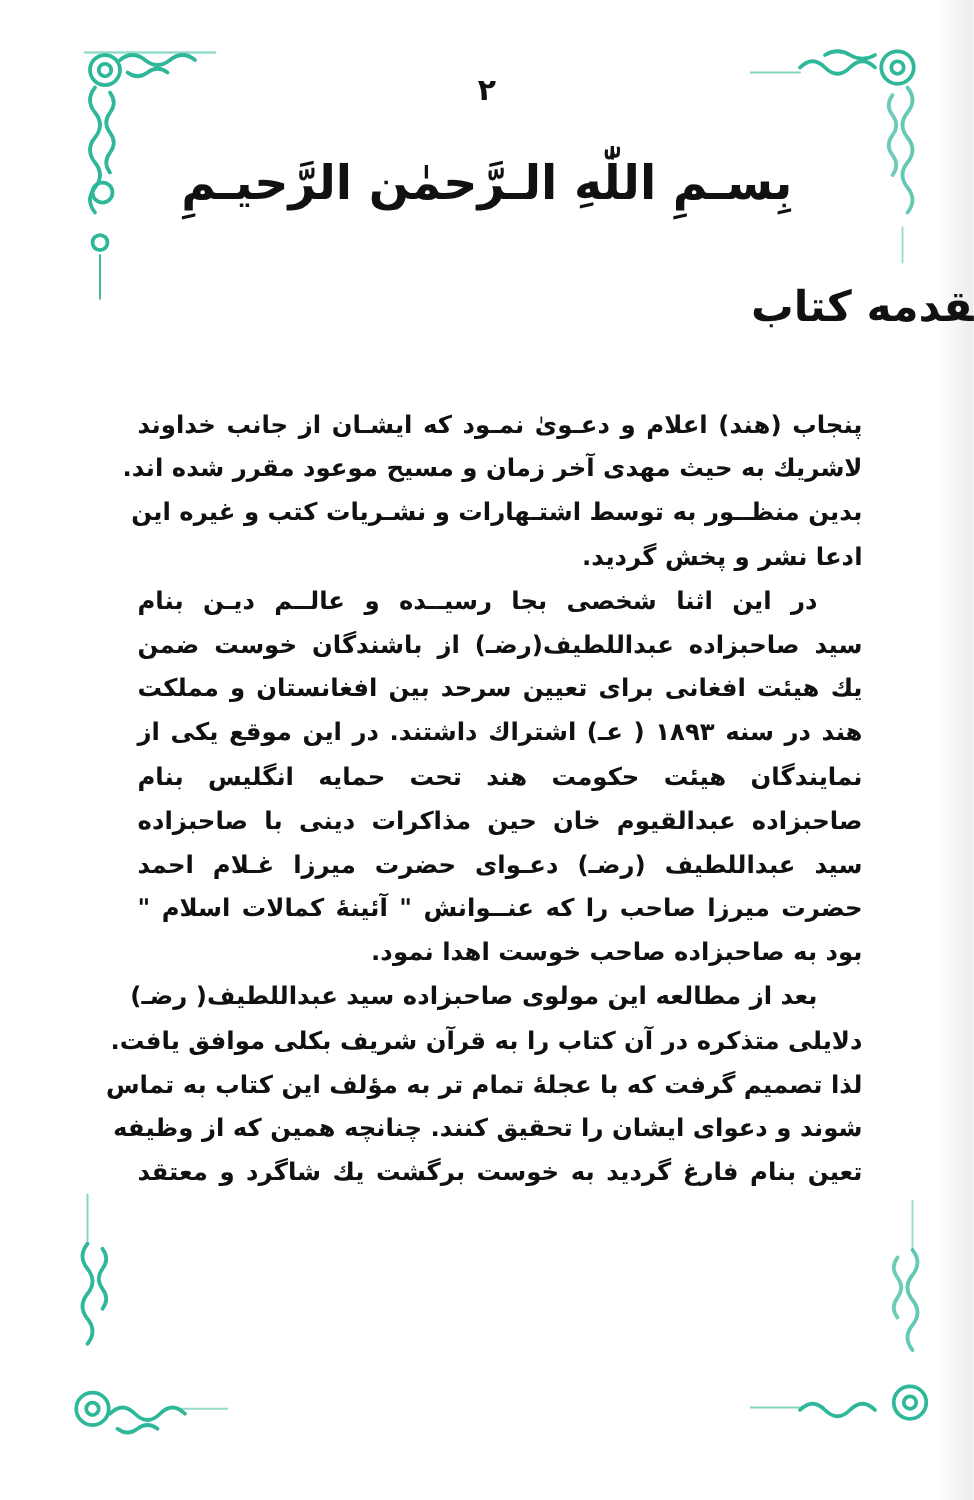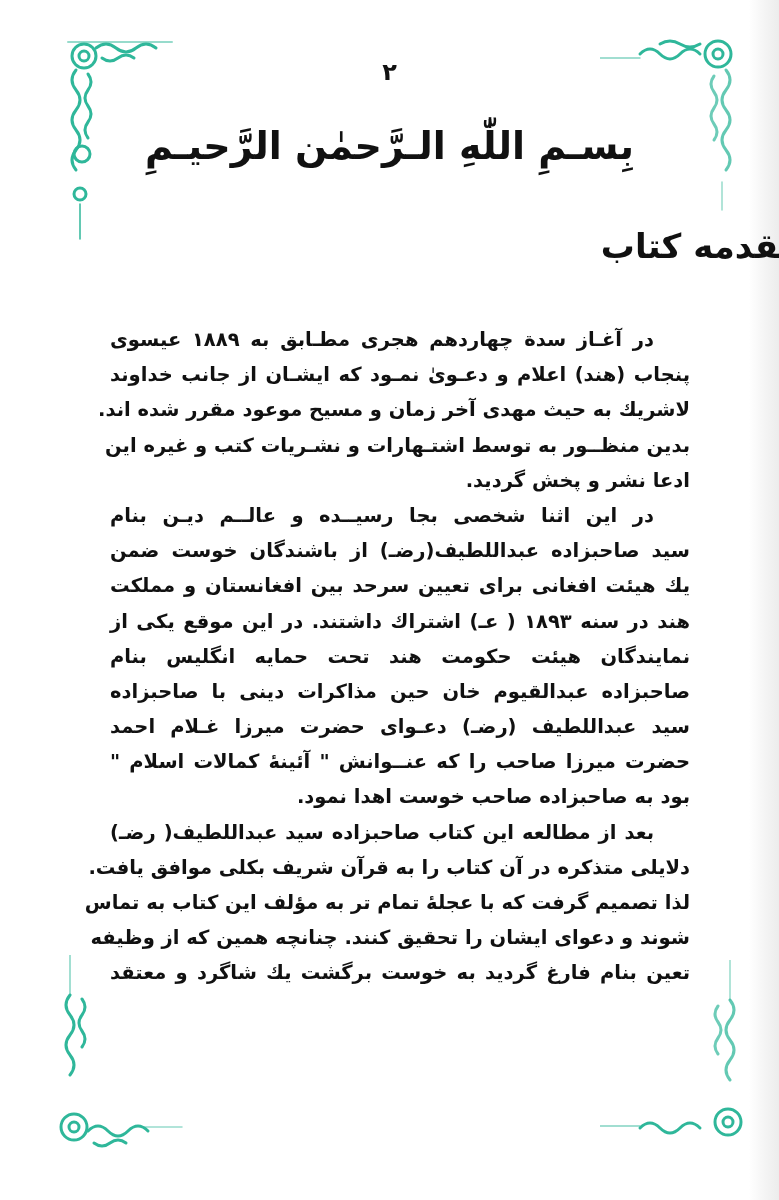--- a/index.html
+++ b/index.html
@@ -102,34 +102,33 @@
     </g>
   </svg>
 </div>
 
 <div class="page-number">٢</div>
 <div class="bismillah">بِسـمِ اللّٰهِ الـرَّحمٰن الرَّحیـمِ</div>
 <div class="chapter-title">مقدمه کتاب</div>
 
 <div class="body-text">
 
-  <div class="line indent">در آغـاز سدة چهاردهم هجری مطـابق به ۱۸۸۹ عیسوی</div>
   <div class="line">پنجاب (هند) اعلام و دعـویٰ نمـود که ایشـان از جانب خداوند</div>
   <div class="line">لاشریك به حیث مهدی آخر زمان و مسیح موعود مقرر شده اند.</div>
   <div class="line">بدین منظــور به توسط اشتـهارات و نشـریات کتب و غیره این</div>
   <div class="line last">ادعا نشر و پخش گردید.</div>
 
   <div class="line indent">در این اثنا شخصی بجا رسیــده و عالــم دیـن بنام</div>
   <div class="line">سید صاحبزاده عبداللطیف(رضـ) از باشندگان خوست ضمن</div>
   <div class="line">یك هیئت افغانی برای تعیین سرحد بین افغانستان و مملکت</div>
   <div class="line">هند در سنه ۱۸۹۳ ( عـ) اشتراك داشتند. در این موقع  یکی از</div>
   <div class="line">نمایندگان هیئت حکومت هند تحت حمایه انگلیس بنام</div>
   <div class="line">صاحبزاده عبدالقیوم خان حین مذاکرات دینی با صاحبزاده</div>
   <div class="line">سید عبداللطیف (رضـ) دعـوای حضرت میرزا غـلام احمد</div>
   <div class="line">حضرت میرزا صاحب را که عنــوانش " آئینهٔ کمالات اسلام "</div>
   <div class="line last">بود به صاحبزاده صاحب خوست اهدا نمود.</div>
 
-  <div class="line indent">بعد از مطالعه این کتاب صاحبزاده سید عبداللطیف( رضـ)</div>
+  <div class="line indent">بعد از مطالعه این مولوی صاحبزاده سید عبداللطیف( رضـ)</div>
   <div class="line">دلایلی متذکره در آن کتاب را به قرآن شریف بکلی موافق یافت.</div>
   <div class="line">لذا تصمیم گرفت که با عجلهٔ تمام تر به مؤلف این کتاب به تماس</div>
   <div class="line">شوند و دعوای ایشان را تحقیق کنند. چنانچه همین که از وظیفه</div>
   <div class="line">تعین بنام فارغ گردید به خوست برگشت یك شاگرد و معتقد</div>
 </div>
 
 </body></html>

